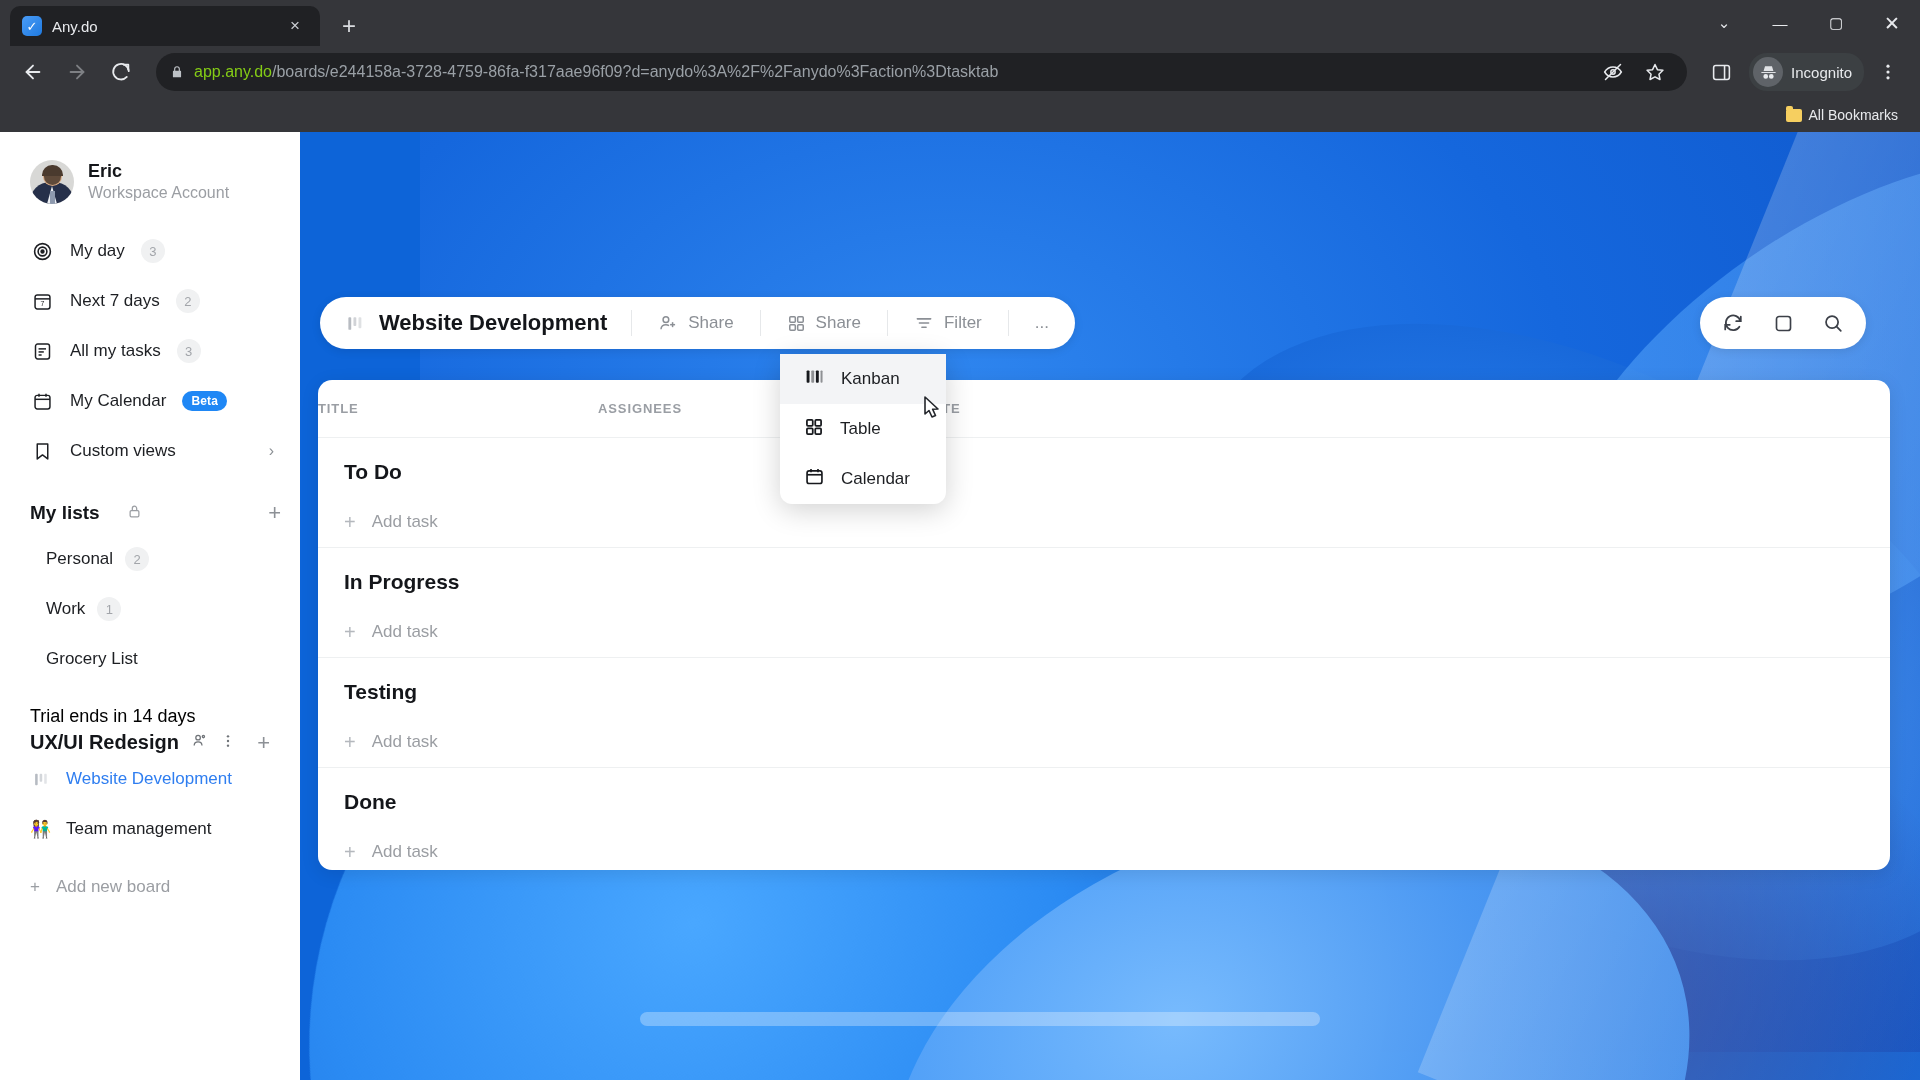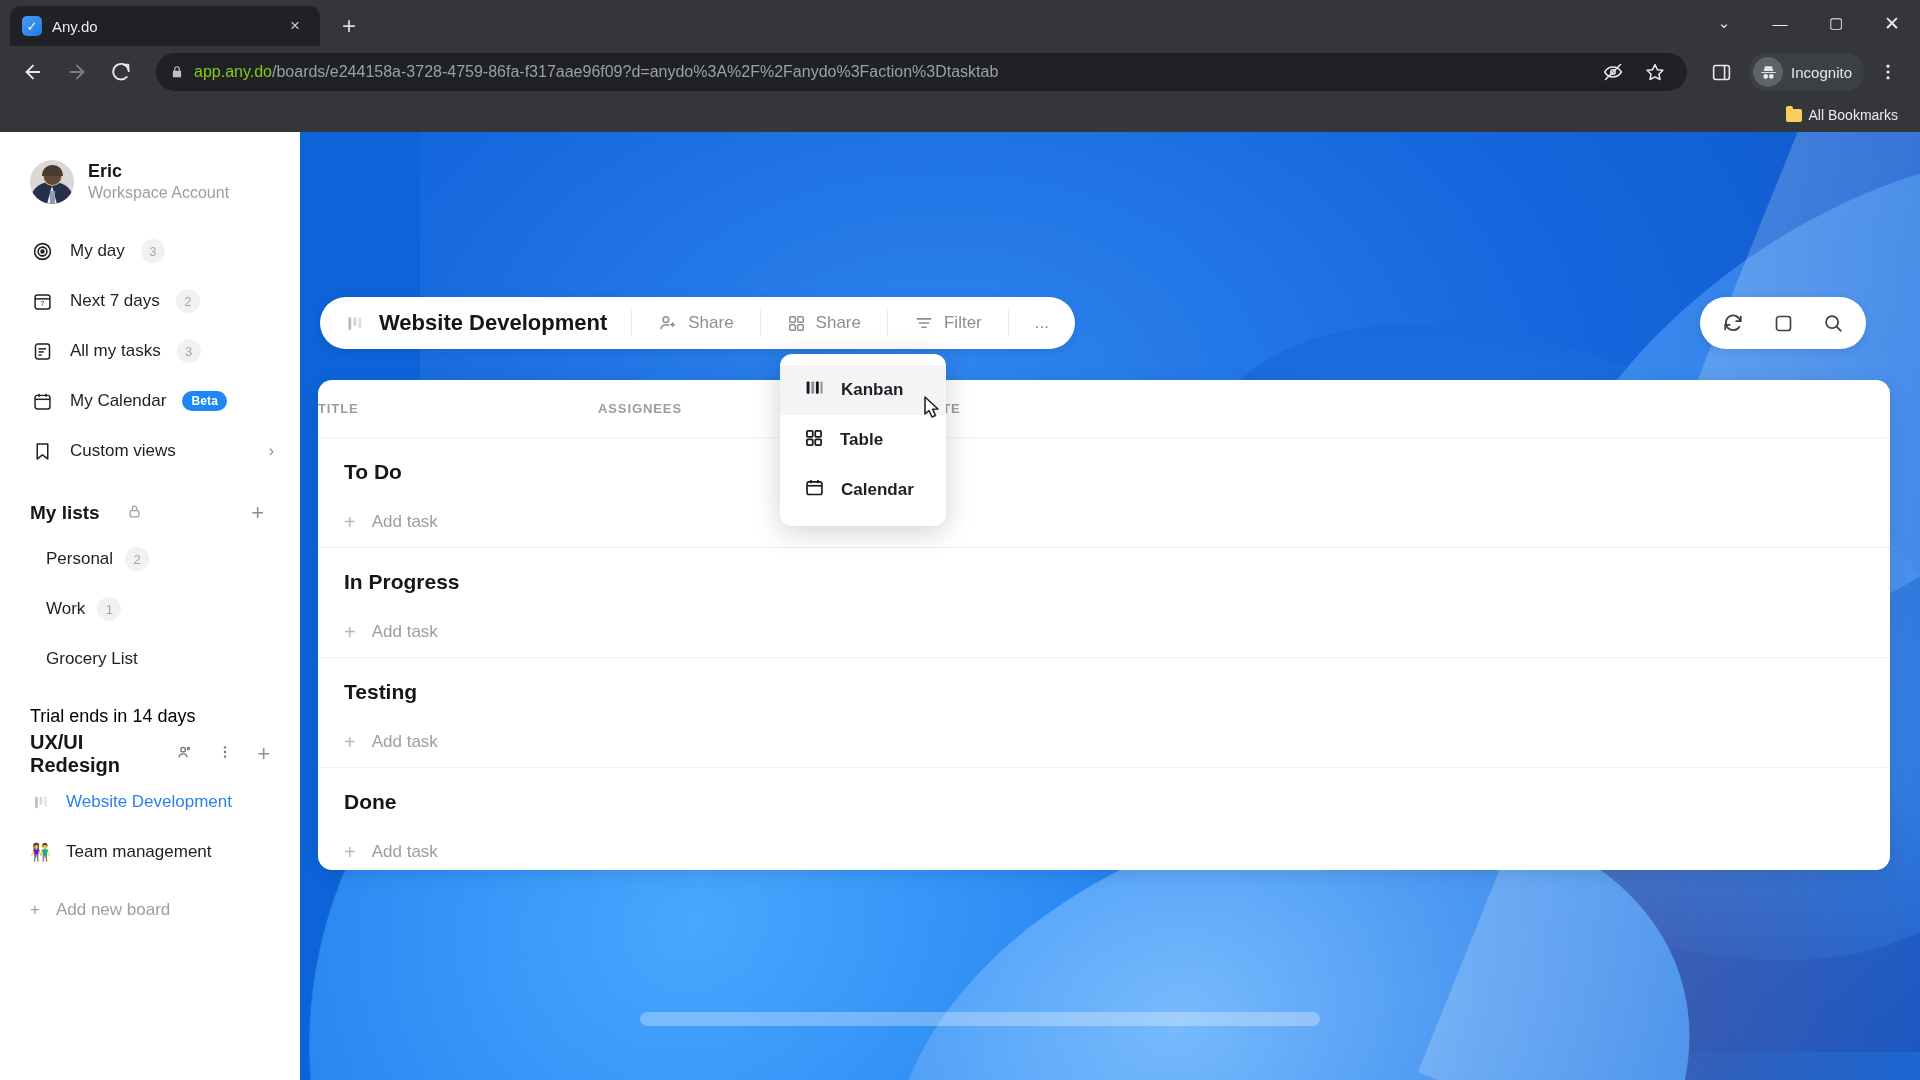--- a/index.html
+++ b/index.html
@@ -119,27 +119,27 @@
   .psub { font-size:16px; color:#9b9ea3; line-height:1.3; }
 
   .nav { margin-top:22px; }
   .nav-row { display:flex; align-items:center; gap:16px; height:50px; padding-left:30px; color:#1d1f23; font-size:17px; }
   .nav-row .ic { width:24px; height:24px; display:flex; align-items:center; justify-content:center; flex:none; color:#1d1f23;}
   .count { min-width:24px; height:24px; padding:0 7px; border-radius:12px; background:#f0f1f2;
     color:#a2a5aa; font-size:13px; display:flex; align-items:center; justify-content:center; }
   .beta { background:#1f87f5; color:#fff; font-size:12px; font-weight:700; padding:3px 9px; border-radius:11px; letter-spacing:.2px;}
   .chev { margin-left:auto; margin-right:26px; color:#8d9196; font-size:16px; }
 
-  .sec-head { display:flex; align-items:center; gap:27px; padding: 26px 36px 10px 30px; }
+  .sec-head { display:flex; align-items:center; gap:27px; padding: 26px 19px 10px 30px; }
   .sec-head .t { font-size:19px; font-weight:700; color:#14161a; }
   .sec-head .plus { margin-left:auto; color:#8d9196; font-size:22px; line-height:1;}
   .list-row { display:flex; align-items:center; gap:12px; height:50px; padding-left:46px; font-size:17px; color:#1d1f23; }
 
   .trial { padding: 22px 30px 0 30px; font-size:18px; color:#000000; }
-  .board-head { display:flex; align-items:center; gap:24px; padding: 4px 30px 0 30px; }
+  .board-head { display:flex; align-items:center; gap:12px; padding: 4px 30px 0 30px; }
   .board-head .t { font-size:20px; font-weight:700; color:#14161a; }
   .board-head .mini { color:#6f7378; font-size:16px; }
   .board-head .plus { margin-left:auto; color:#8d9196; font-size:22px; line-height:1; }
 
   .board-row { display:flex; align-items:center; gap:14px; height:50px; padding-left:30px; font-size:17px; color:#1d1f23; }
   .board-row.active { color:#2f7ef0; }
   .board-row .ic { width:22px; display:flex; justify-content:center; flex:none; }
   .addboard { display:flex; align-items:center; gap:16px; height:50px; padding-left:30px;
     font-size:17px; color:#9b9ea3; margin-top:8px;}
 
@@ -171,21 +171,21 @@
   .group { }
   .group-title { font-size:21px; font-weight:700; color:#14161a; padding: 22px 0 12px 26px; }
   .add-task { display:flex; align-items:center; gap:16px; height:52px; padding-left:26px;
     font-size:17px; color:#9b9ea3; border-bottom:1px solid #eef0f1; }
   .add-task .pl { color:#b4b8bd; font-size:20px; line-height:1;}
   .group:last-child .add-task { border-bottom:none; }
 
   
   .dropdown {
     position:absolute; left:780px; top:222px; width:166px; background:#fff; border-radius:12px;
-    box-shadow:0 6px 28px rgba(0,0,0,.18); padding:11px 0; z-index:20;font-weight:bold;
+    box-shadow:0 6px 28px rgba(0,0,0,.18); padding:0 0; z-index:20;
   }
   .dd-item { display:flex; align-items:center; gap:16px; height:50px; padding-left:24px;
     font-size:17px; color:#1d1f23; }
   .dd-item.hover { background:#f3f4f6; }
   .cursor { position:absolute; left:918px; top:262px; z-index:30; }
 </style>
 </head>
 <body>
 
 <div class="browser">

